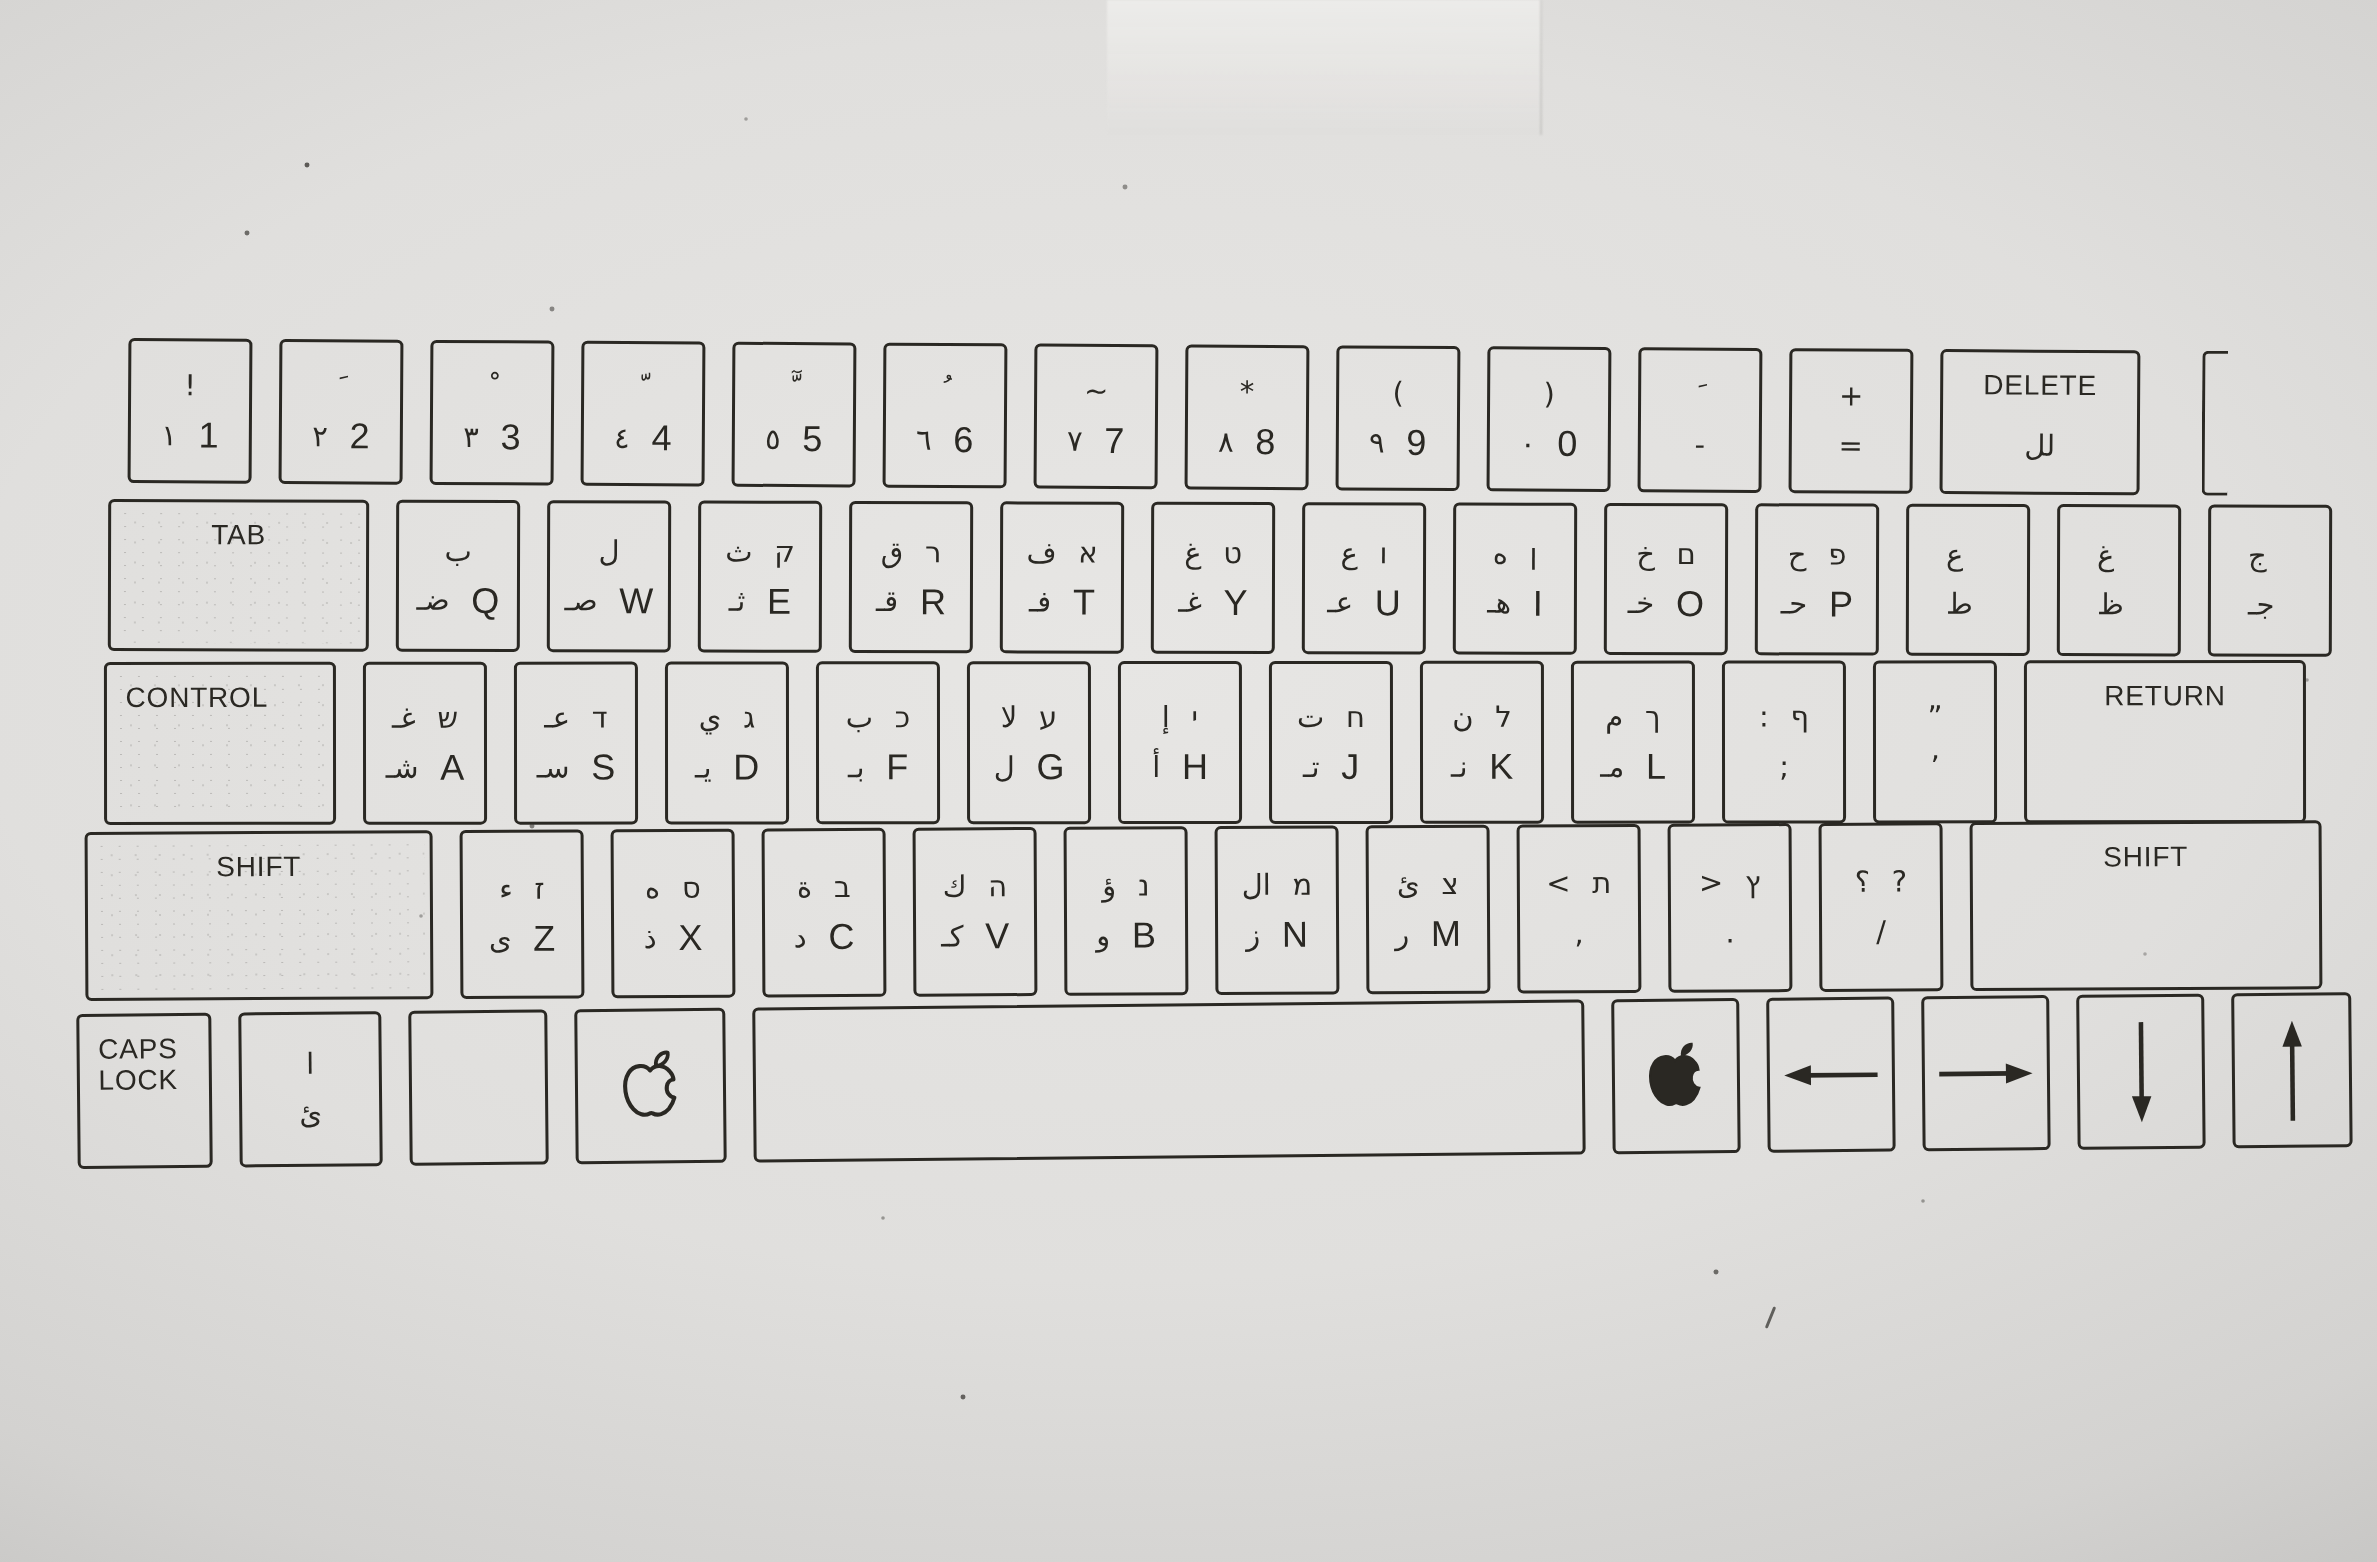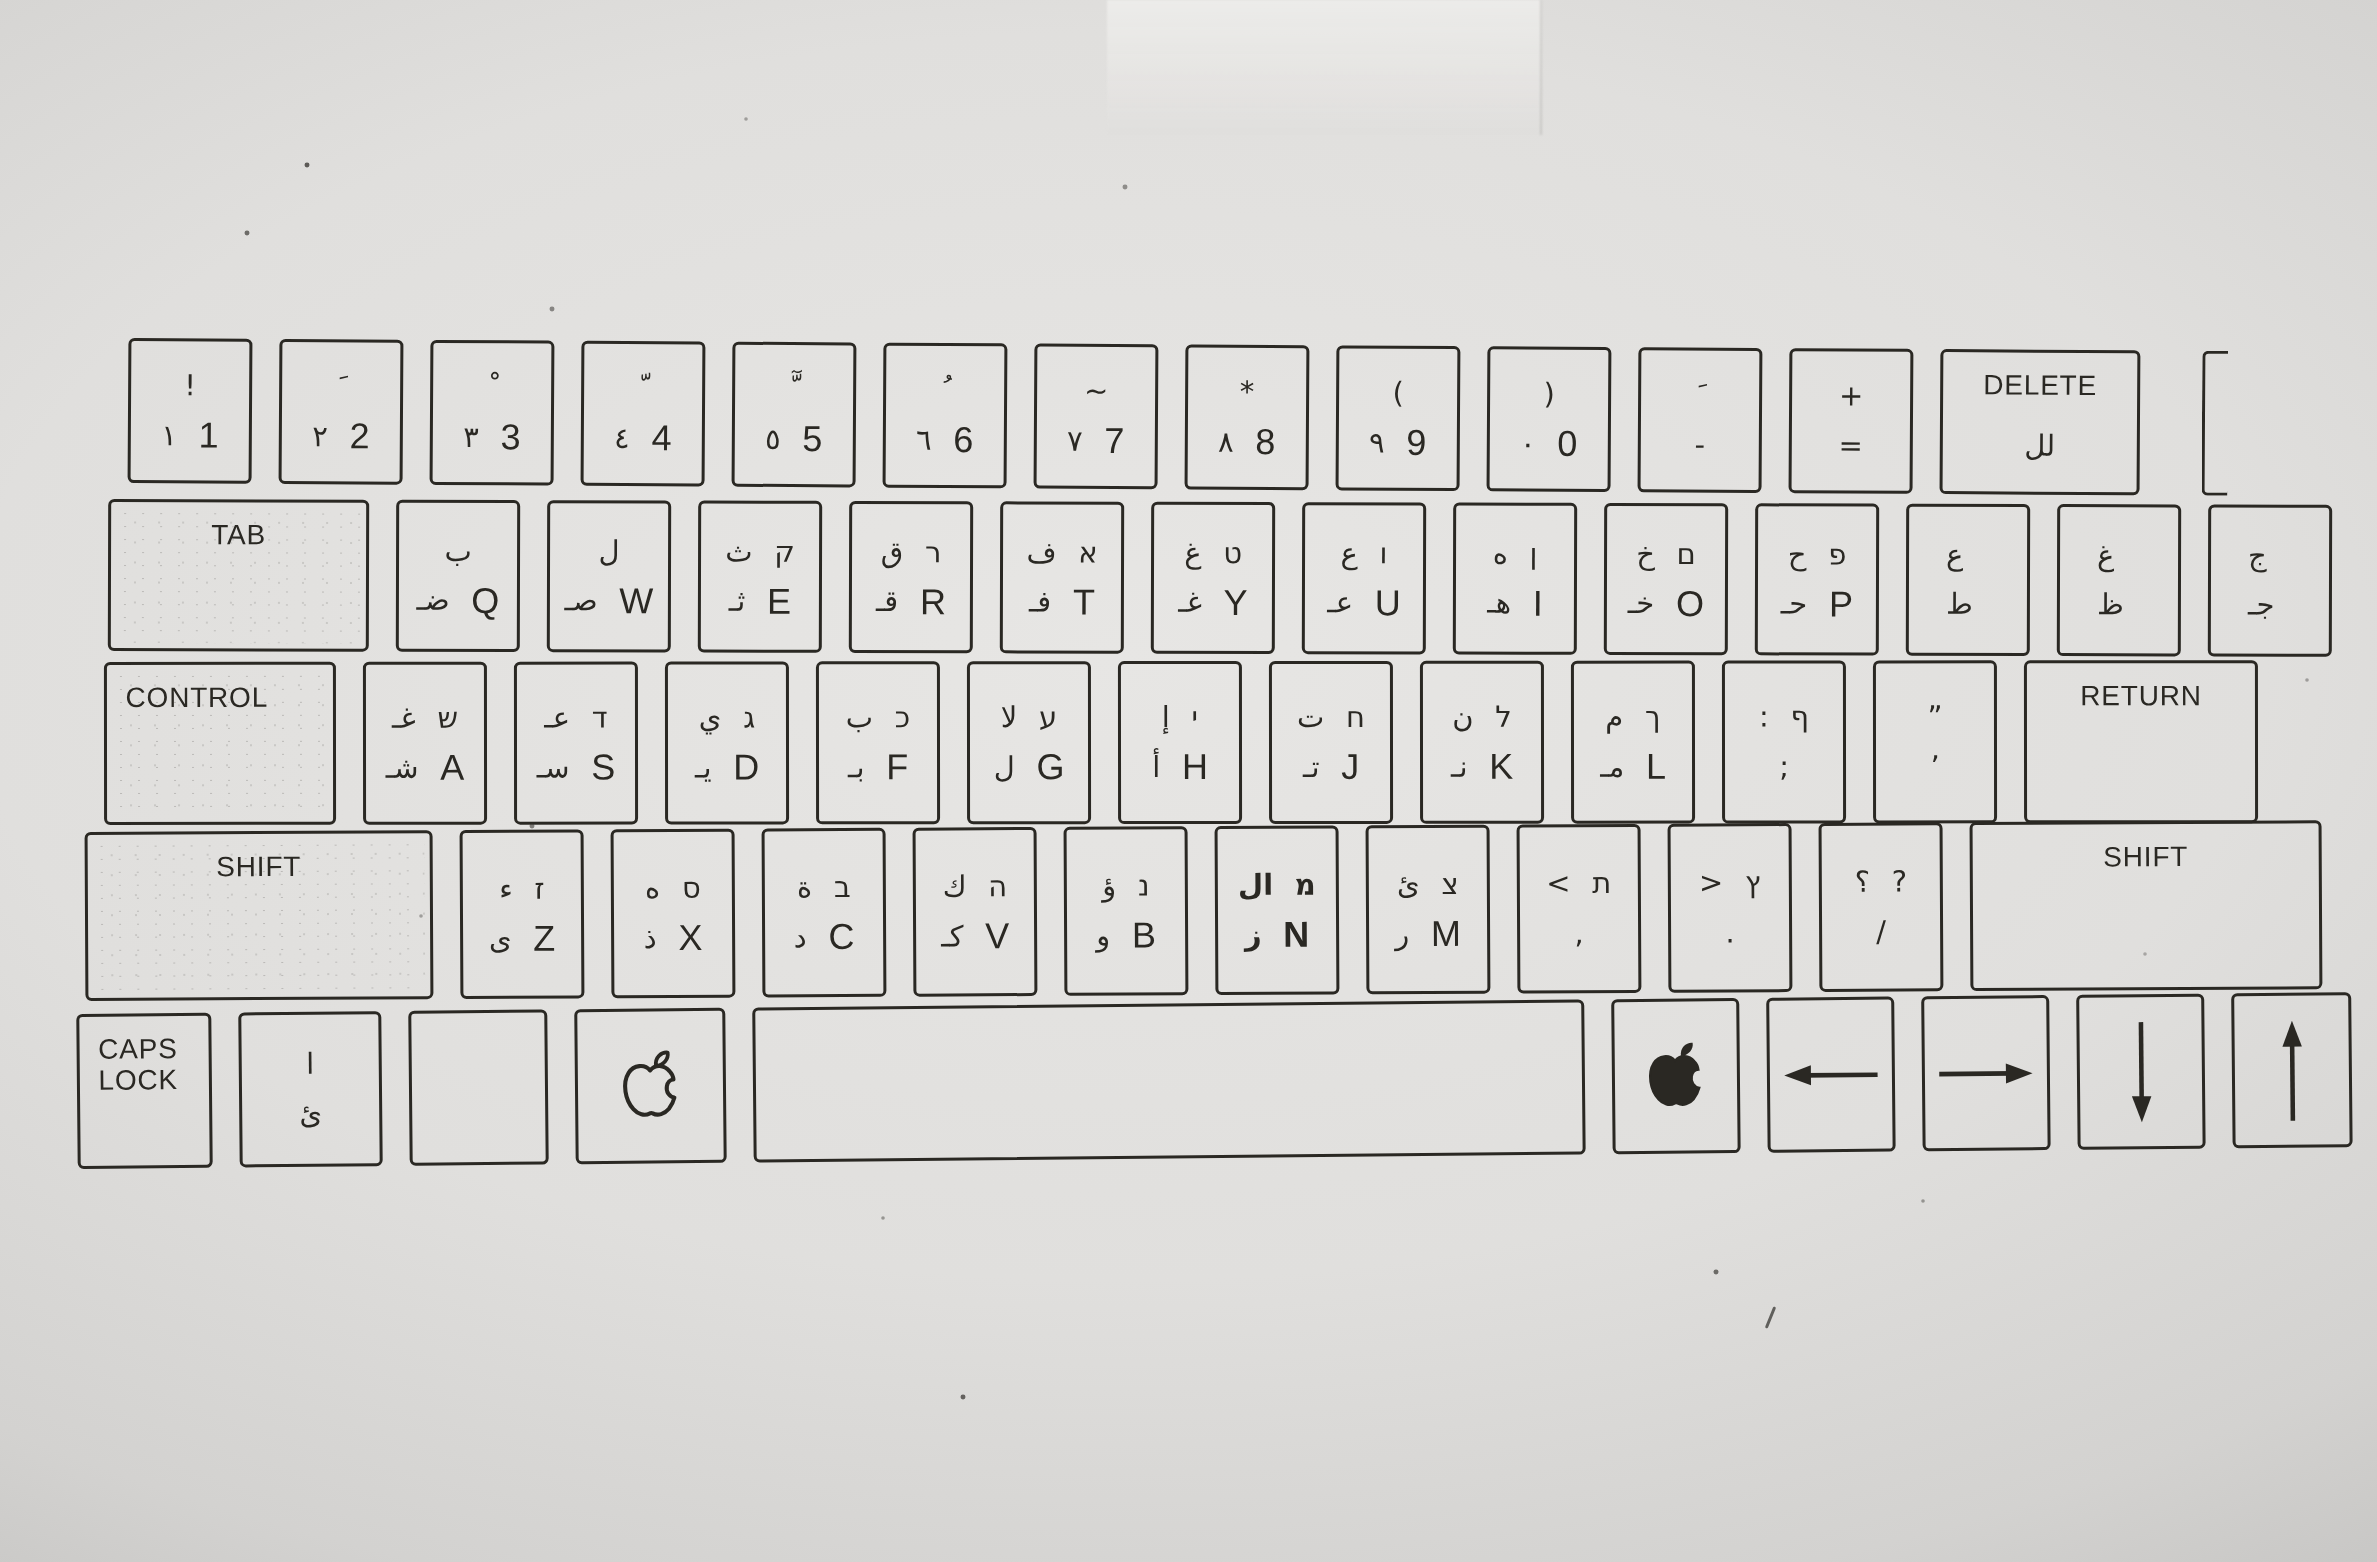--- a/index.html
+++ b/index.html
@@ -416,21 +416,21 @@
           </div>
         </div>
         <div class="key" style="width: 124px;">
           <div class="legend-line">
             <span class="t-ar">”</span>
           </div>
           <div class="legend-line">
             <span class="b-ar">’</span>
           </div>
         </div>
-        <div class="key" style="width: 234px;">
+        <div class="key" style="width: 282px;">
           <div class="key-label">RETURN</div>
         </div>
       </div>
       <div class="kb-row row-4">
         <div class="key textured" style="width: 348px;">
           <div class="key-label">SHIFT</div>
         </div>
         <div class="key" style="width: 124px;">
           <div class="legend-line">
             <span class="t-ar">ء</span>
@@ -474,21 +474,21 @@
         <div class="key" style="width: 124px;">
           <div class="legend-line">
             <span class="t-ar">ؤ</span>
             <span class="t-he">נ</span>
           </div>
           <div class="legend-line">
             <span class="b-ar">و</span>
             <span class="b-lat">B</span>
           </div>
         </div>
-        <div class="key" style="width: 124px; font-weight: bold;">
+        <div class="key" style="width: 124px;">
           <div class="legend-line">
             <span class="t-ar">ال</span>
             <span class="t-he">מ</span>
           </div>
           <div class="legend-line">
             <span class="b-ar">ز</span>
             <span class="b-lat">N</span>
           </div>
         </div>
         <div class="key" style="width: 124px;">

